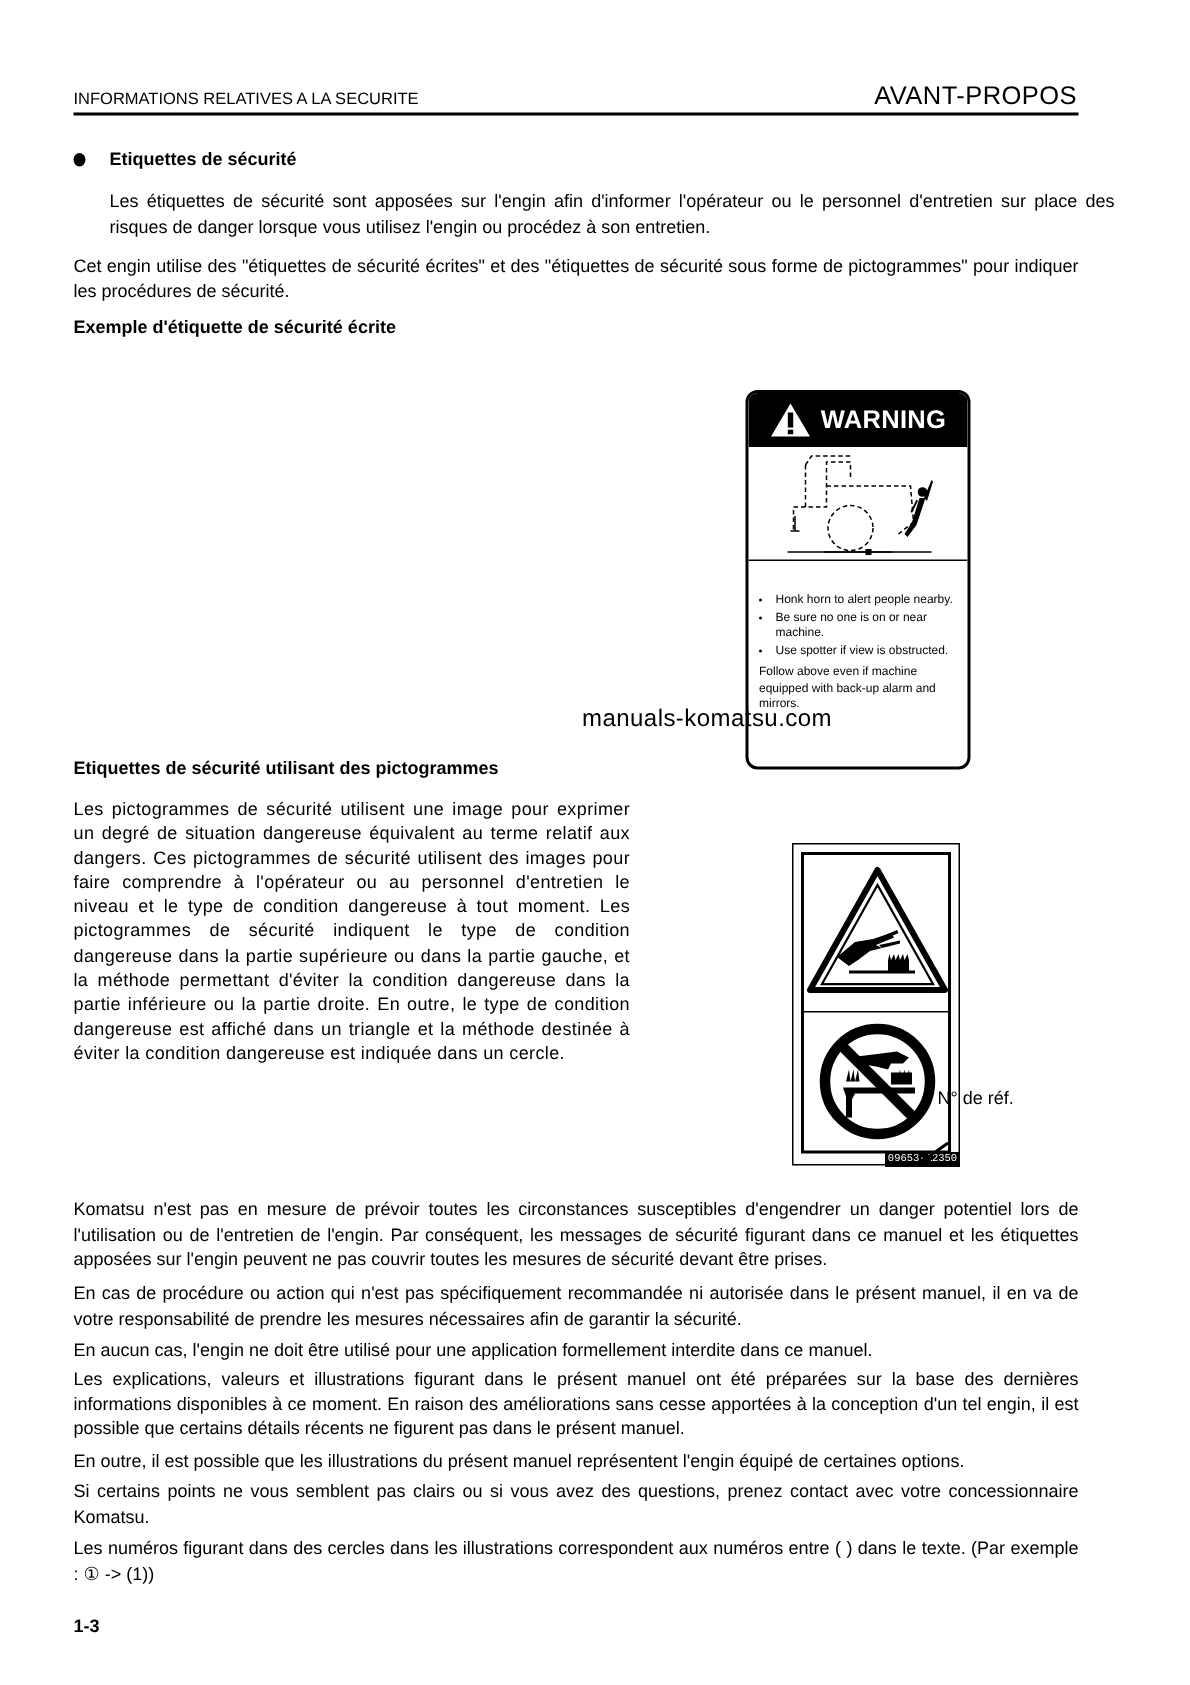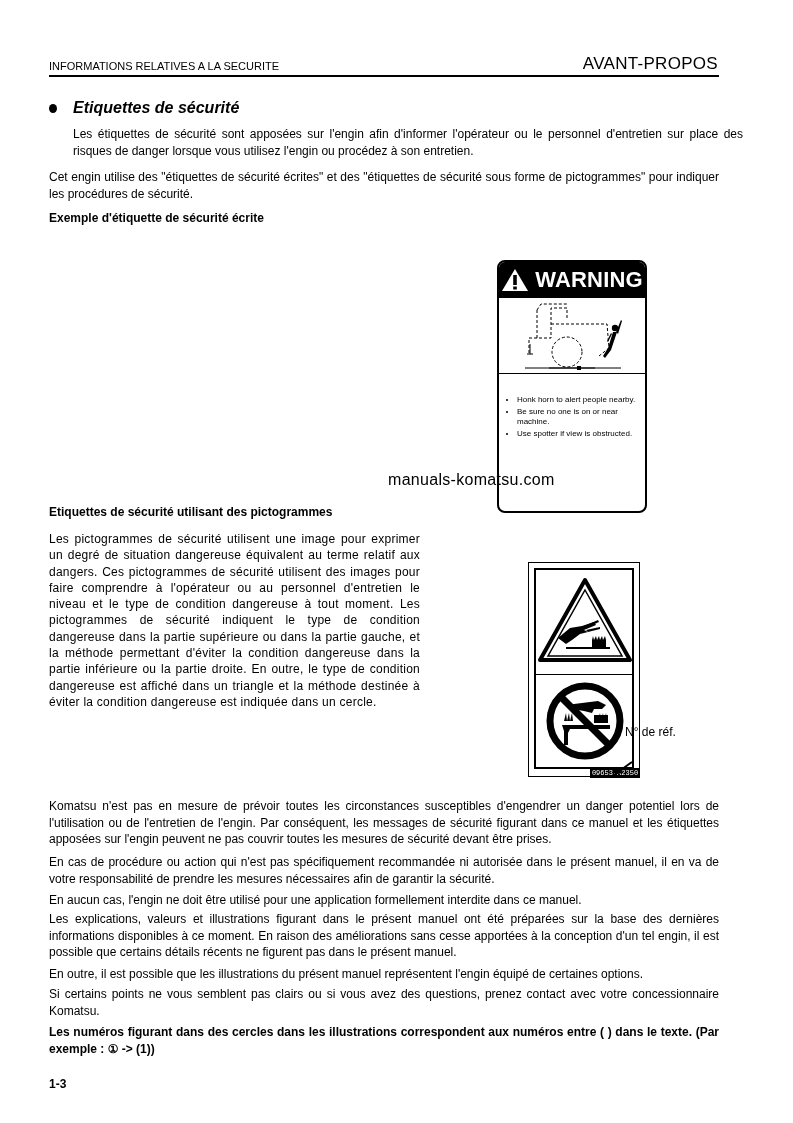--- a/index.html
+++ b/index.html
@@ -5,48 +5,48 @@
   html, body { margin: 0; padding: 0; background: #ffffff; }
   body {
     width: 793px; height: 1123px; position: relative; overflow: hidden;
     font-family: "Liberation Sans", sans-serif; color: #000;
   }
   .abs { position: absolute; }
   .header-left { left: 49px; top: 60px; font-size: 11px; letter-spacing: 0; }
   .header-right { right: 75px; top: 54px; font-size: 17px; letter-spacing: 0.3px; }
   .header-rule { left: 49px; top: 75px; width: 670px; height: 0; border-top: 2px solid #000; }
 
-  .h-bullet { left: 49px; top: 99px; font-size: 16px; font-weight: bold; display: flex; align-items: center; font-style: italic; }
+  .h-bullet { left: 49px; top: 99px; font-size: 12px; font-weight: bold; display: flex; align-items: center; }
   .h-bullet .dot { display: inline-block; width: 8px; height: 9px; border-radius: 50%; background: #000; margin-right: 16px; }
 
   .para { font-size: 12px; line-height: 16.5px; text-align: justify; }
   .p1 { left: 49px; top: 126px; width: 670px; margin-left: 24px; }
   .p2 { left: 49px; top: 169px; width: 670px; }
   .h2 { left: 49px; top: 211px; font-size: 12px; font-weight: bold; }
   .h3 { left: 49px; top: 505px; font-size: 12px; font-weight: bold; }
   .p3 { left: 49px; top: 531px; width: 371px; font-size: 12px; line-height: 16.3px; text-align: justify; letter-spacing: 0.25px; }
 
   .lower { left: 49px; width: 670px; font-size: 12px; line-height: 16.5px; text-align: justify; }
   .pl1 { top: 798px; }
   .pl2 { top: 854px; }
   .pl3 { top: 892px; }
   .pl4 { top: 911px; }
   .pl5 { top: 966px; }
   .pl6 { top: 986px; }
-  .pl7 { top: 1024px; font-weight: bold; }
+  .pl7 { top: 1024px; }
   .page-num { left: 49px; top: 1077px; font-size: 12px; font-weight: bold; }
 
   
   .warn {
     left: 497px; top: 260px; width: 150px; height: 253px;
     border: 2px solid #000; border-radius: 8px; box-sizing: border-box; overflow: hidden;
   }
   .warn-head {
     background: #000; color: #fff; height: 36px; display: flex; align-items: center; justify-content: center;
-    font-weight: bold; font-size: 22px; letter-spacing: 0.2px;
+    font-weight: bold; font-size: 17px; letter-spacing: 0.2px;
   }
   .warn-head svg { margin-right: 6px; }
   .warn-illus { height: 75px; border-bottom: 1px solid #000; position: relative; }
   .warn-text { padding: 6px 5px 0 7px; font-size: 8px; line-height: 10.5px; }
   .warn-text ul { margin: 15px 0 4px 0; padding-left: 11px; }
   .warn-text li { margin-bottom: 1px; }
 
   
   .picto {
     left: 528px; top: 562px; width: 112px; height: 215px; border: 1px solid #000; box-sizing: border-box;
@@ -114,20 +114,21 @@
       <line x1="2" y1="4" x2="48" y2="4" stroke="#000" stroke-width="1"></line>
       <rect x="30" y="2" width="4" height="4" fill="#000"></rect>
     </svg>
   </div>
   <div class="warn-text">
     <ul>
       <li>Honk horn to alert people nearby.</li>
       <li>Be sure no one is on or near machine.</li>
       <li>Use spotter if view is obstructed.</li>
     </ul>
+    <div>Follow above even if machine equipped with back-up alarm and mirrors.</div>
   </div>
 </div>
 
 <div class="abs watermark">manuals-komatsu.com</div>
 
 <div class="abs h3">Etiquettes de sécurité utilisant des pictogrammes</div>
 <div class="abs p3">Les pictogrammes de sécurité utilisent une image pour exprimer un degré de situation dangereuse équivalent au terme relatif aux dangers. Ces pictogrammes de sécurité utilisent des images pour faire comprendre à l'opérateur ou au personnel d'entretien le niveau et le type de condition dangereuse à tout moment. Les pictogrammes de sécurité indiquent le type de condition dangereuse dans la partie supérieure ou dans la partie gauche, et la méthode permettant d'éviter la condition dangereuse dans la partie inférieure ou la partie droite. En outre, le type de condition dangereuse est affiché dans un triangle et la méthode destinée à éviter la condition dangereuse est indiquée dans un cercle.</div>
 
 <div class="abs picto">
   <div class="picto-inner">

